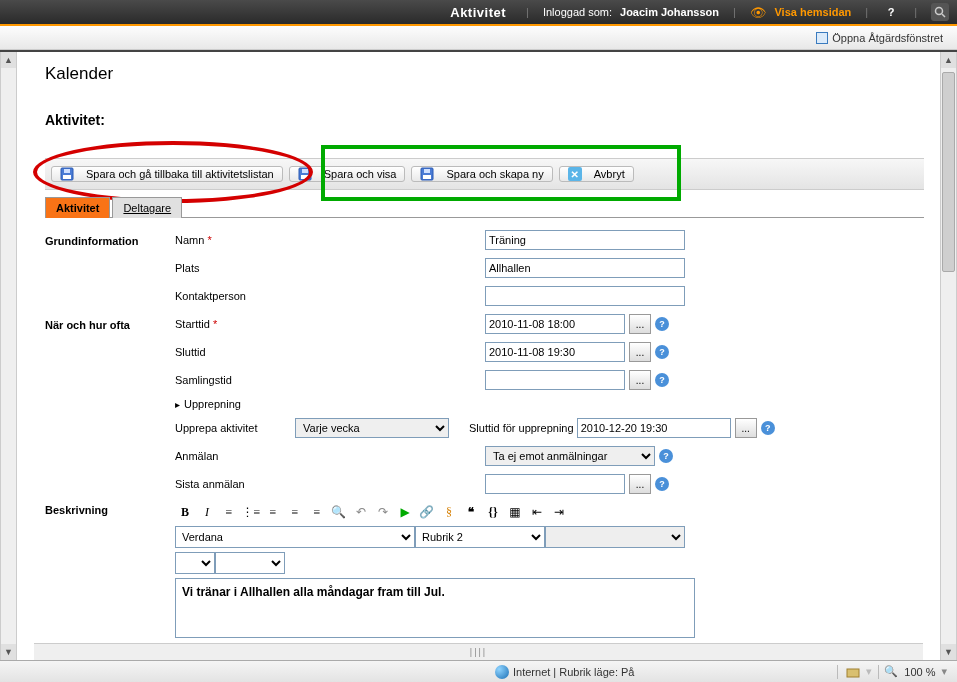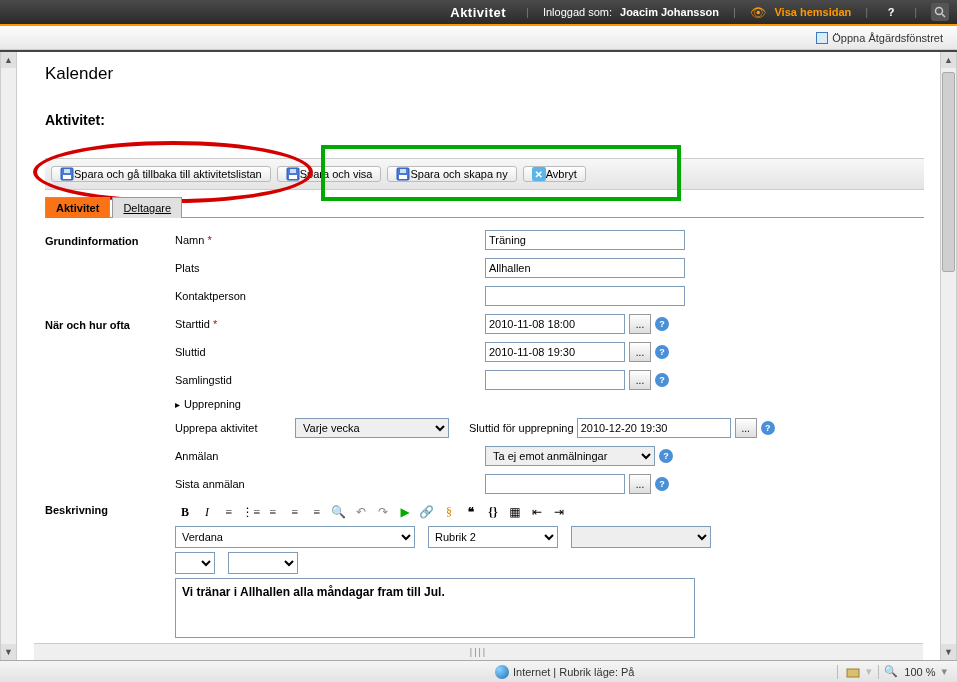--- a/index.html
+++ b/index.html
@@ -22,21 +22,21 @@
 .vscroll-right .arrow, .vscroll-left .arrow { position: absolute; left: 0; right: 0; height: 16px; background: #e0e0e0; text-align: center; font-size: 9px; line-height: 16px; color: #555; }
 .arrow.top { top: 0; } .arrow.bot { bottom: 0; }
 
 .page { flex: 1; padding: 12px 16px 0 28px; overflow: hidden; position: relative; }
 h1 { font-size: 17px; font-weight: normal; margin-bottom: 4px; }
 .aktivitet-lbl { font-weight: bold; font-size: 14px; margin-bottom: 30px; display: block; margin-top: 28px; }
 
 .toolbar { background: linear-gradient(#f7f7f7, #e4e4e4); border: 1px solid #ccc; border-left: none; border-right: none; height: 32px; display: flex; align-items: center; padding: 0 6px; position: relative; margin-bottom: 0; }
 .redoval { position: absolute; left: -12px; top: -18px; width: 280px; height: 62px; border: 4px solid #d40000; border-radius: 50%; pointer-events: none; }
 .greenbox { position: absolute; left: 276px; top: -14px; width: 360px; height: 56px; border: 4px solid #0a0; pointer-events: none; }
-.tbtn { background: linear-gradient(#fff, #e9e9e9); border: 1px solid #bbb; border-radius: 3px; padding: 0 8px; margin-right: 6px; cursor: pointer; display: inline-flex; align-items: center; gap: 0; font-size: 11px; }
+.tbtn { background: linear-gradient(#fff, #e9e9e9); border: 1px solid #bbb; border-radius: 3px; padding: 0 8px; margin-right: 6px; cursor: pointer; display: inline-flex; align-items: center; gap: 12px; font-size: 11px; }
 .disk { width: 14px; height: 14px; display: inline-block; }
 .xicn { width: 14px; height: 14px; background: #5bb5e8; border-radius: 2px; display: inline-flex; align-items: center; justify-content: center; color: #fff; font-weight: bold; font-size: 10px; }
 
 .tabs { display: flex; border-bottom: 1px solid #999; margin-top: 6px; }
 .tab { padding: 4px 10px; border: 1px solid #999; border-bottom: none; margin-right: 2px; background: #e0e0e0; cursor: pointer; position: relative; top: 1px; }
 .tab.active { background: #f97316; font-weight: bold; }
 .tab.inactive { text-decoration: underline; }
 
 .form { padding: 12px 0 0 0; }
 .row { display: flex; margin-bottom: 8px; align-items: center; }
@@ -47,21 +47,21 @@
 .w200 { width: 200px; }
 .w140 { width: 140px; }
 .w130 { width: 154px; }
 .pickbtn { width: 22px; height: 20px; border: 1px solid #999; background: linear-gradient(#fff,#ddd); margin-left: 4px; cursor: pointer; font-size: 10px; }
 .help { width: 14px; height: 14px; border-radius: 50%; background: #4a90d9; color: #fff; display: inline-flex; align-items: center; justify-content: center; font-size: 9px; font-weight: bold; margin-left: 4px; cursor: pointer; }
 .expand { cursor: pointer; }
 .expand::before { content: "▸"; margin-right: 4px; font-size: 10px; }
 
 .rtebar { display: flex; gap: 2px; align-items: center; margin-bottom: 4px; flex-wrap: wrap; }
 .rte { width: 20px; height: 20px; border: 1px solid transparent; display: inline-flex; align-items: center; justify-content: center; cursor: pointer; font-family: 'Times New Roman', serif; font-size: 12px; }
-.rtebar2 { display: flex; gap: 13px; margin-bottom: 4px; }
+.rtebar2 { display: flex; gap: 0; margin-bottom: 4px; }
 .rtesel { border: 1px solid #7f9db9; padding: 2px; font-size: 11px; height: 22px; background: #fff; }
 
 .editor { border: 1px solid #7f9db9; width: 520px; height: 60px; padding: 6px; font-size: 12px; font-weight: bold; overflow: auto; }
 
 .hscroll { position: absolute; left: 17px; right: 17px; bottom: 0; height: 17px; background: #efefef; border-top: 1px solid #ccc; }
 .hscroll .grip { position: absolute; left: 50%; top: 3px; transform: translateX(-50%); color: #888; font-size: 9px; letter-spacing: 2px; }
 
 .statusbar { position: absolute; left: 0; right: 0; bottom: 0; height: 22px; background: linear-gradient(#f5f5f5, #e3e3e3); border-top: 1px solid #aaa; display: flex; align-items: center; font-size: 11px; color: #333; }
 .statusbar .left { flex: 0 0 auto; width: 495px; }
 .statusbar .mid { flex: 1; display: flex; align-items: center; gap: 4px; }

